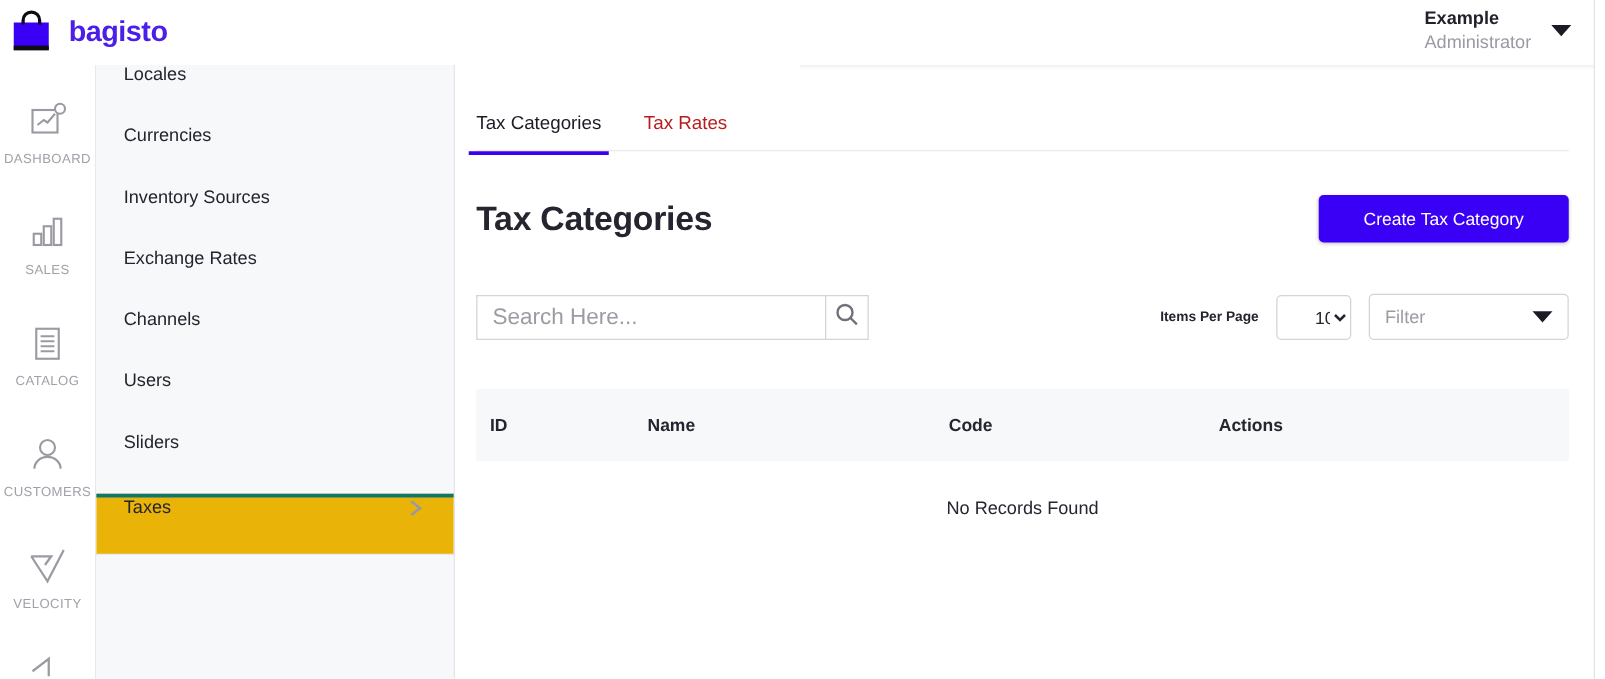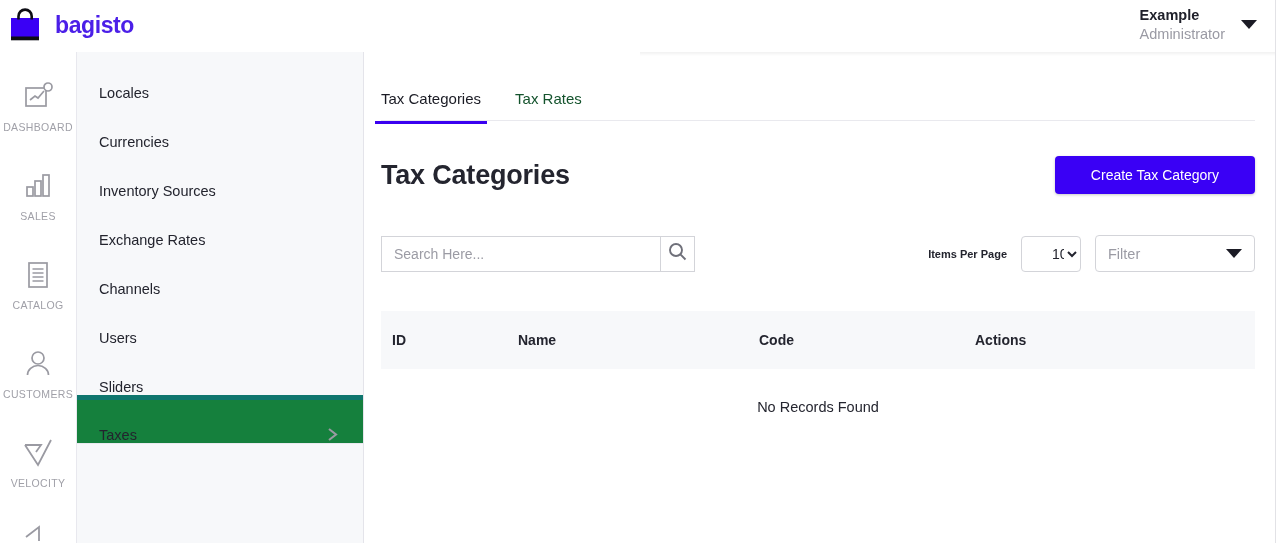--- a/index.html
+++ b/index.html
@@ -58,40 +58,40 @@
   .icon-label {
     font-size: 10.5px; color: #a0a0a8; letter-spacing: 0.35px; white-space: nowrap;
   }
 
   
   .submenu {
     position: absolute; left: 77px; top: 52px; width: 287px; height: 491px;
     background: #f7f8fa; border-right: 1px solid #e4e4ea; overflow: hidden;
   }
   .submenu-item {
-    height: 49px; display: flex; align-items: flex-end; justify-content: space-between;
+    height: 49px; display: flex; align-items: flex-start; justify-content: space-between;
     padding: 0 22px 0 22px; font-size: 14.5px; color: #23242e; cursor: pointer;
   }
   .submenu-item.active {
-    background: #15803d; border-top: 5px solid #0f766e; border-bottom: 1px solid #e9e9ef;
+    background: #eab308; border-top: 3px solid #0f766e; border-bottom: 1px solid #e9e9ef;
   }
   .chev-right { width: 17px; height: 17px; display: block; }
 
   
   .content {
     position: absolute; left: 364px; top: 52px; width: 911px; height: 491px;
     background: #ffffff; overflow: hidden;
   }
   .tabs {
     position: relative; margin: 0 20px 0 17px; height: 69px;
     border-bottom: 1px solid #e9e9ee; display: flex; align-items: flex-start;
     padding-top: 38px; gap: 34px;
   }
   .tab {
-    font-size: 15px; color: #14532d; padding-bottom: 16px; cursor: pointer;
+    font-size: 15px; color: #b91c1c; padding-bottom: 16px; cursor: pointer;
     position: relative;
   }
   .tab.active { color: #1a1b24; }
   .tab.active::after {
     content: ""; position: absolute; left: -6px; right: -6px; bottom: -1px;
     height: 3px; background: #3a00f0;
   }
 
   .title-row {
     display: flex; align-items: center; justify-content: space-between;
@@ -105,21 +105,21 @@
     box-shadow: 0 1px 3px rgba(0,0,0,0.22);
   }
 
   .toolbar {
     display: flex; align-items: center; justify-content: space-between;
     margin: 41px 20px 0 17px;
   }
   .search-group { display: flex; align-items: stretch; }
   .search-input {
     width: 279px; height: 36px; border: 1px solid #d3d4d9; border-right: none;
-    padding: 0 12px; font-size: 14px; color: #23242e; outline: none;
+    padding: 0 12px; font-size: 18px; color: #23242e; outline: none;
     font-family: "Liberation Sans", sans-serif; background: #fff;
   }
   .search-input::placeholder { color: #9b9ba4; }
   .search-btn {
     width: 35px; height: 36px; border: 1px solid #d3d4d9; background: #fff;
     display: flex; align-items: center; justify-content: center; cursor: pointer;
   }
   .right-tools { display: flex; align-items: center; gap: 14px; }
   .ipp-label { font-size: 11px; color: #23242e; font-weight: 600; }
   .ipp-select {

